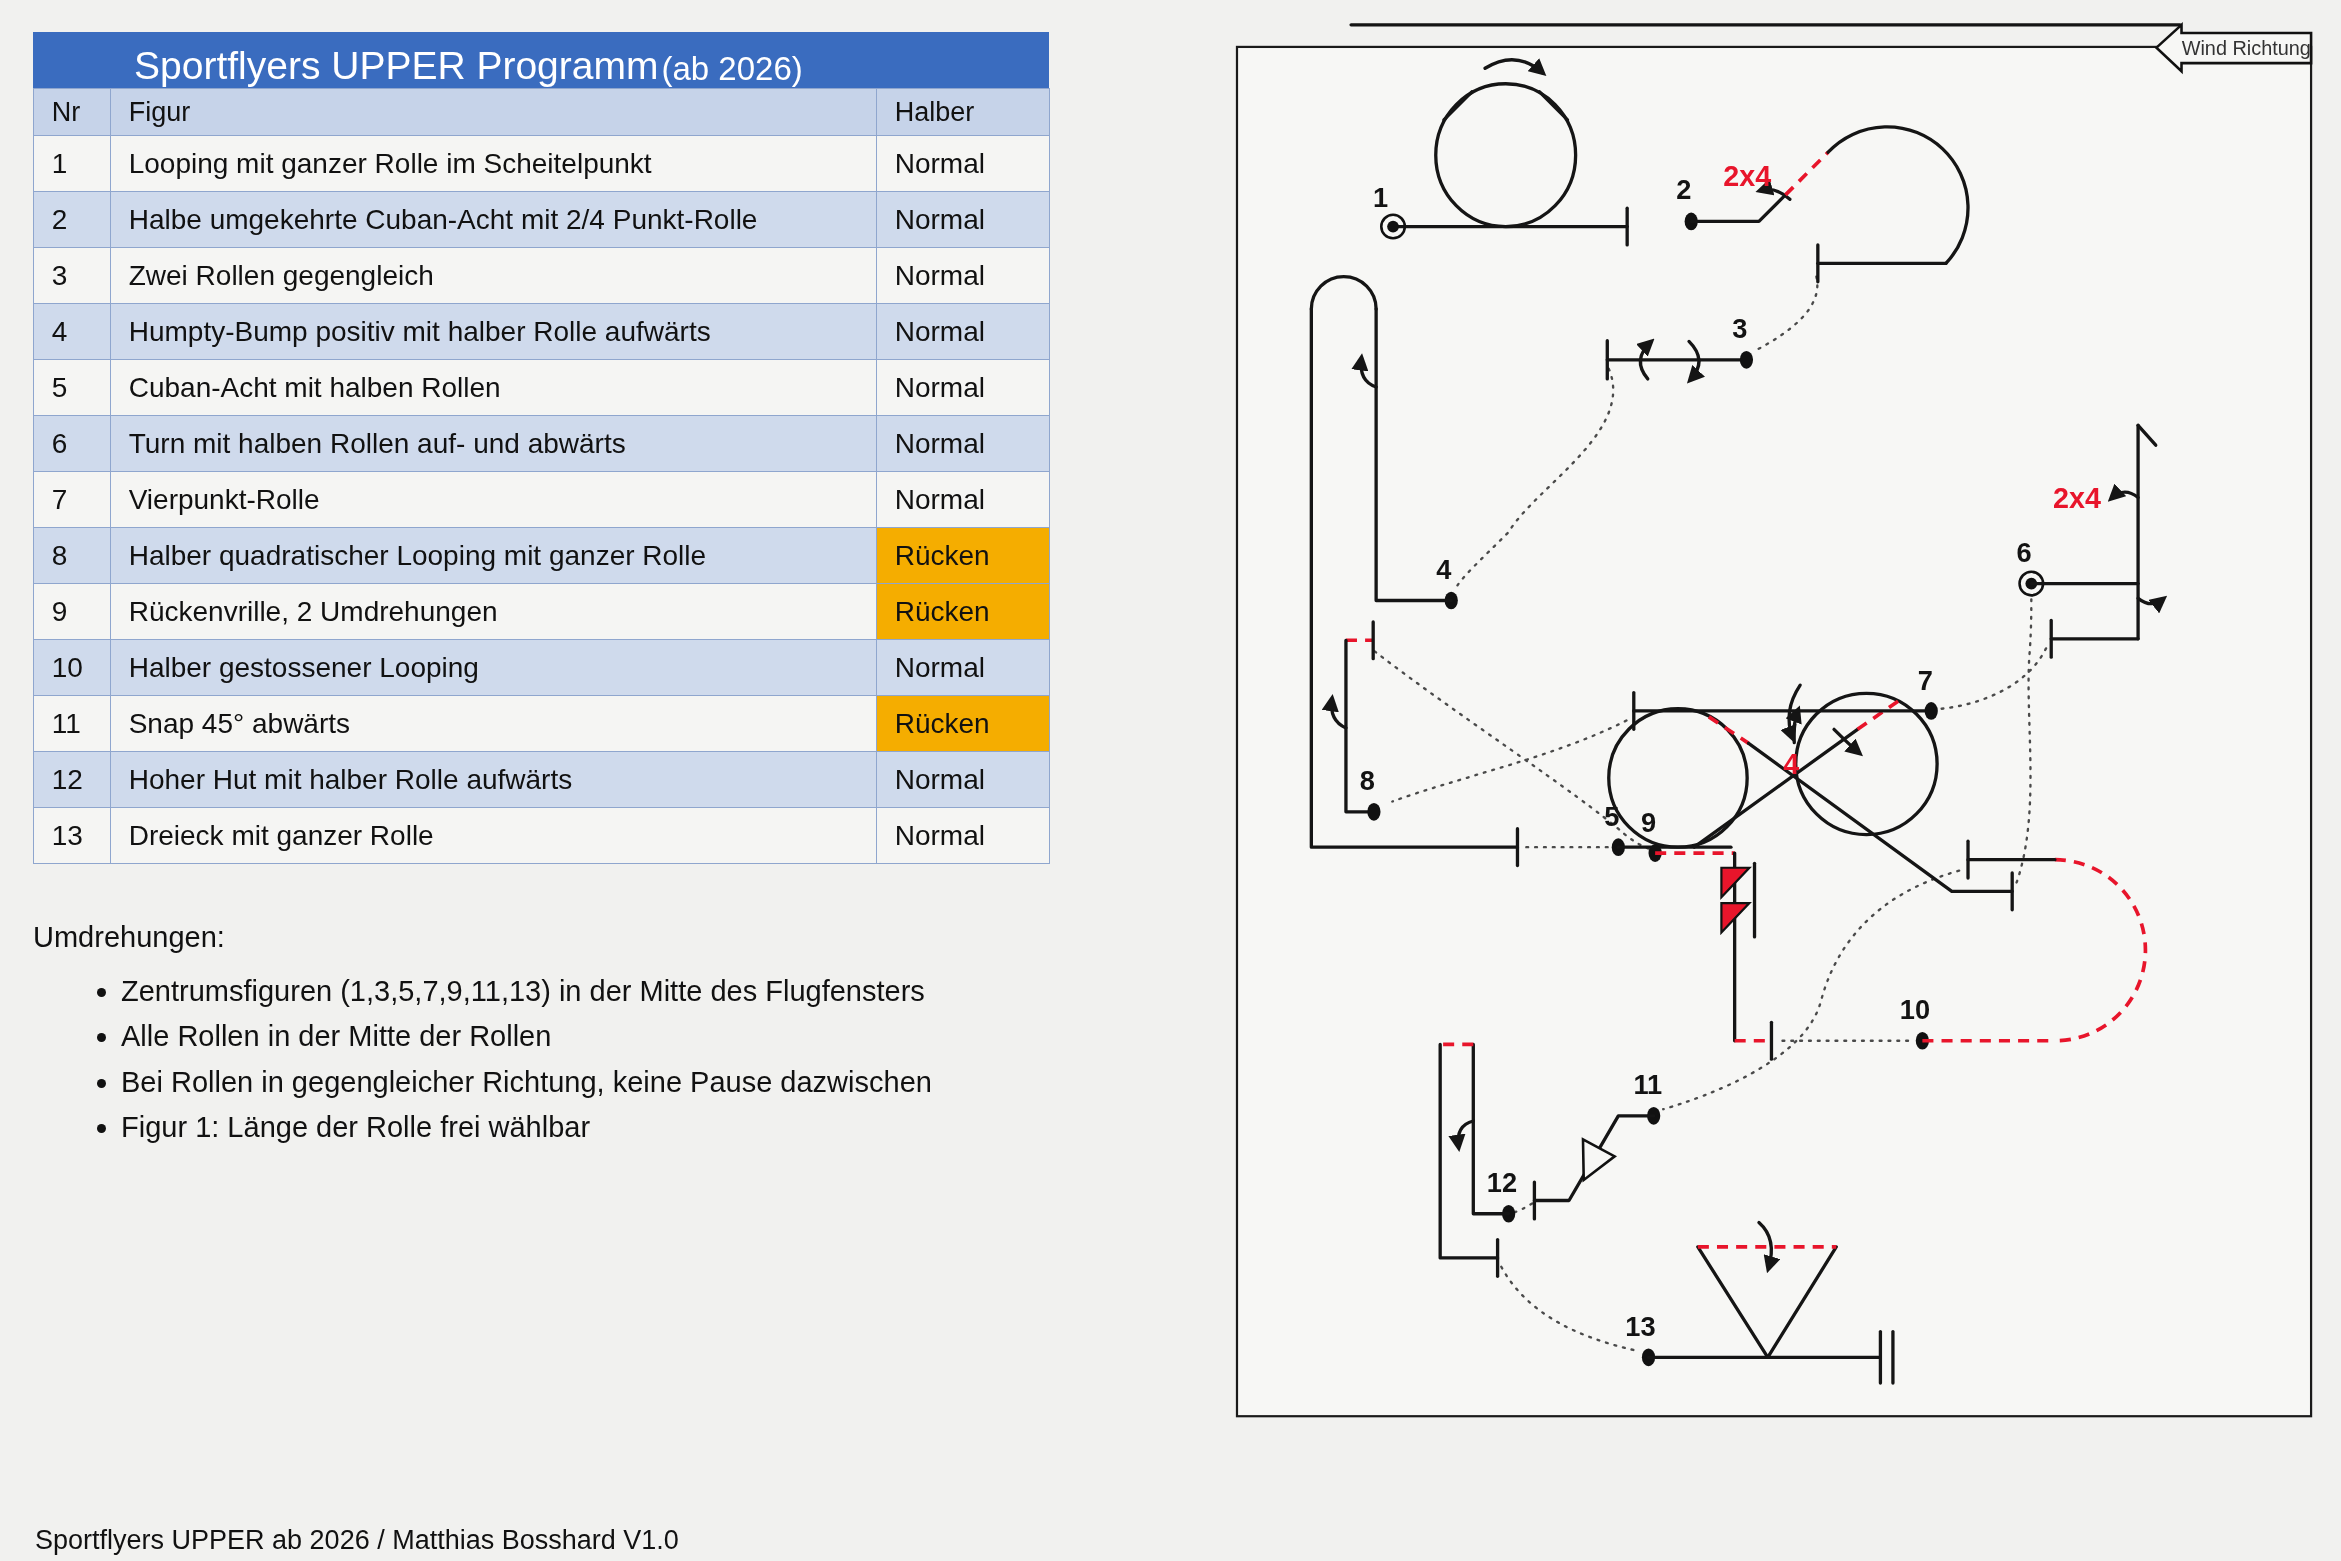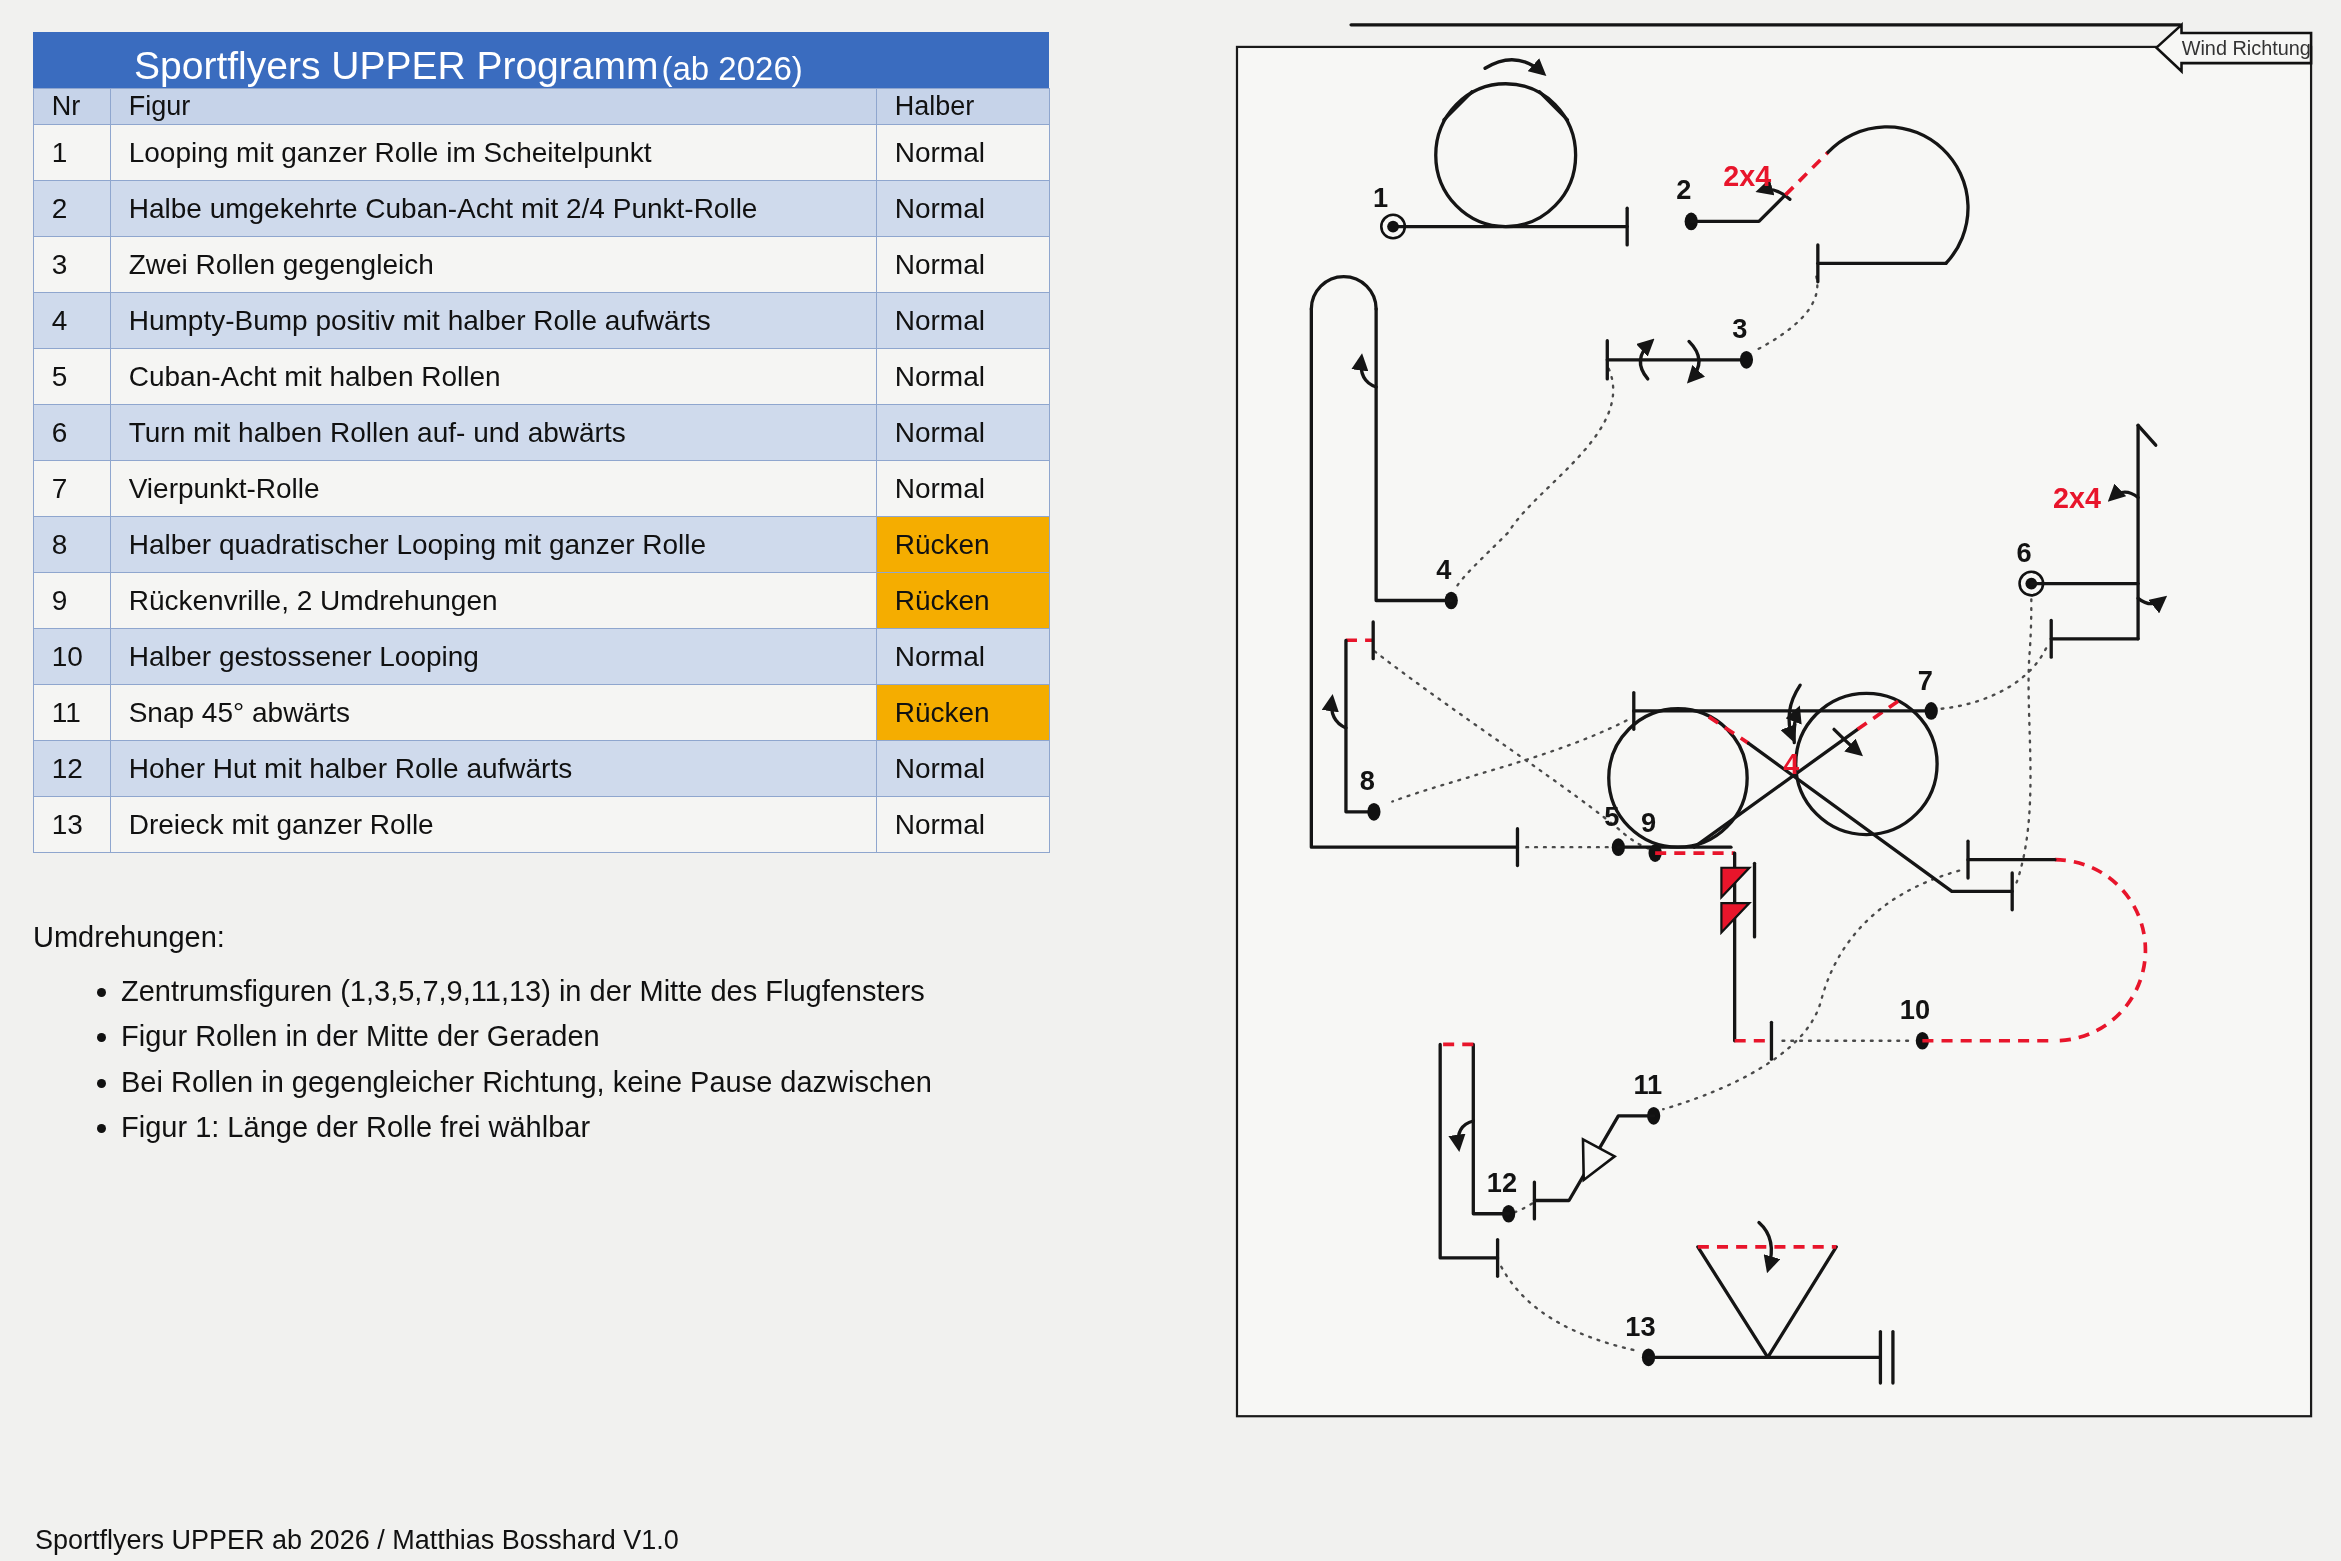--- a/index.html
+++ b/index.html
@@ -17,21 +17,21 @@
     border:1.5px solid #3A6CBF;border-bottom:none;
   }
   .table-title .suffix{font-size:33px;margin-left:3px;padding-top:5.9px;}
   table.program{width:100%;border-collapse:collapse;table-layout:fixed;}
   table.program th, table.program td{
     border:1.8px solid #8FA6CE;height:56px;box-sizing:border-box;
     text-align:left;vertical-align:middle;padding:0 0 0 17.7px;
     font-size:28px;font-weight:normal;color:#111;
   }
   table.program thead tr{background:#C6D3E9;}
-  table.program thead th{height:36px;font-size:27px;}
+  table.program thead th{height:47px;font-size:27px;}
   table.program tbody tr:nth-child(odd){background:#F5F5F3;}
   table.program tbody tr:nth-child(even){background:#CFDAEC;}
   td.nr{font-weight:bold;}
   td.fig{padding-left:28px;margin-top:9px;}
   td.ausflug{padding-left:17.7px;}
   td.ruecken{background:#F5AD00 !important;}
   
   .remarks{position:absolute;left:33px;top:921px;font-size:29px;}
   .remarks .remarks-title{font-size:29px;}
   .remarks ul{margin:20.6px 0 0 0;padding-left:88px;}
@@ -136,21 +136,21 @@
           <td class="ausflug">Normal</td>
         </tr>
       </tbody>
   </table>
 </div>
 
 <div class="remarks">
   <div class="remarks-title">Umdrehungen:</div>
   <ul>
       <li>Zentrumsfiguren (1,3,5,7,9,11,13) in der Mitte des Flugfensters</li>
-      <li>Figur Rollen in der Mitte der Geraden</li>
+      <li>Alle Rollen in der Mitte der Rollen</li>
       <li>Bei Rollen in gegengleicher Richtung, keine Pause dazwischen</li>
       <li>Figur 1: Länge der Rolle frei wählbar</li>
     </ul>
 </div>
 
 <div class="page-footer">Sportflyers UPPER ab 2026 / Matthias Bosshard V1.0</div>
 
 <svg class="diagram" viewBox="0 0 1520 1920" xmlns="http://www.w3.org/2000/svg">
   <defs>
     <marker id="ah" viewBox="0 0 10 10" refX="7" refY="5" markerWidth="5.2" markerHeight="5.2" orient="auto-start-reverse">

